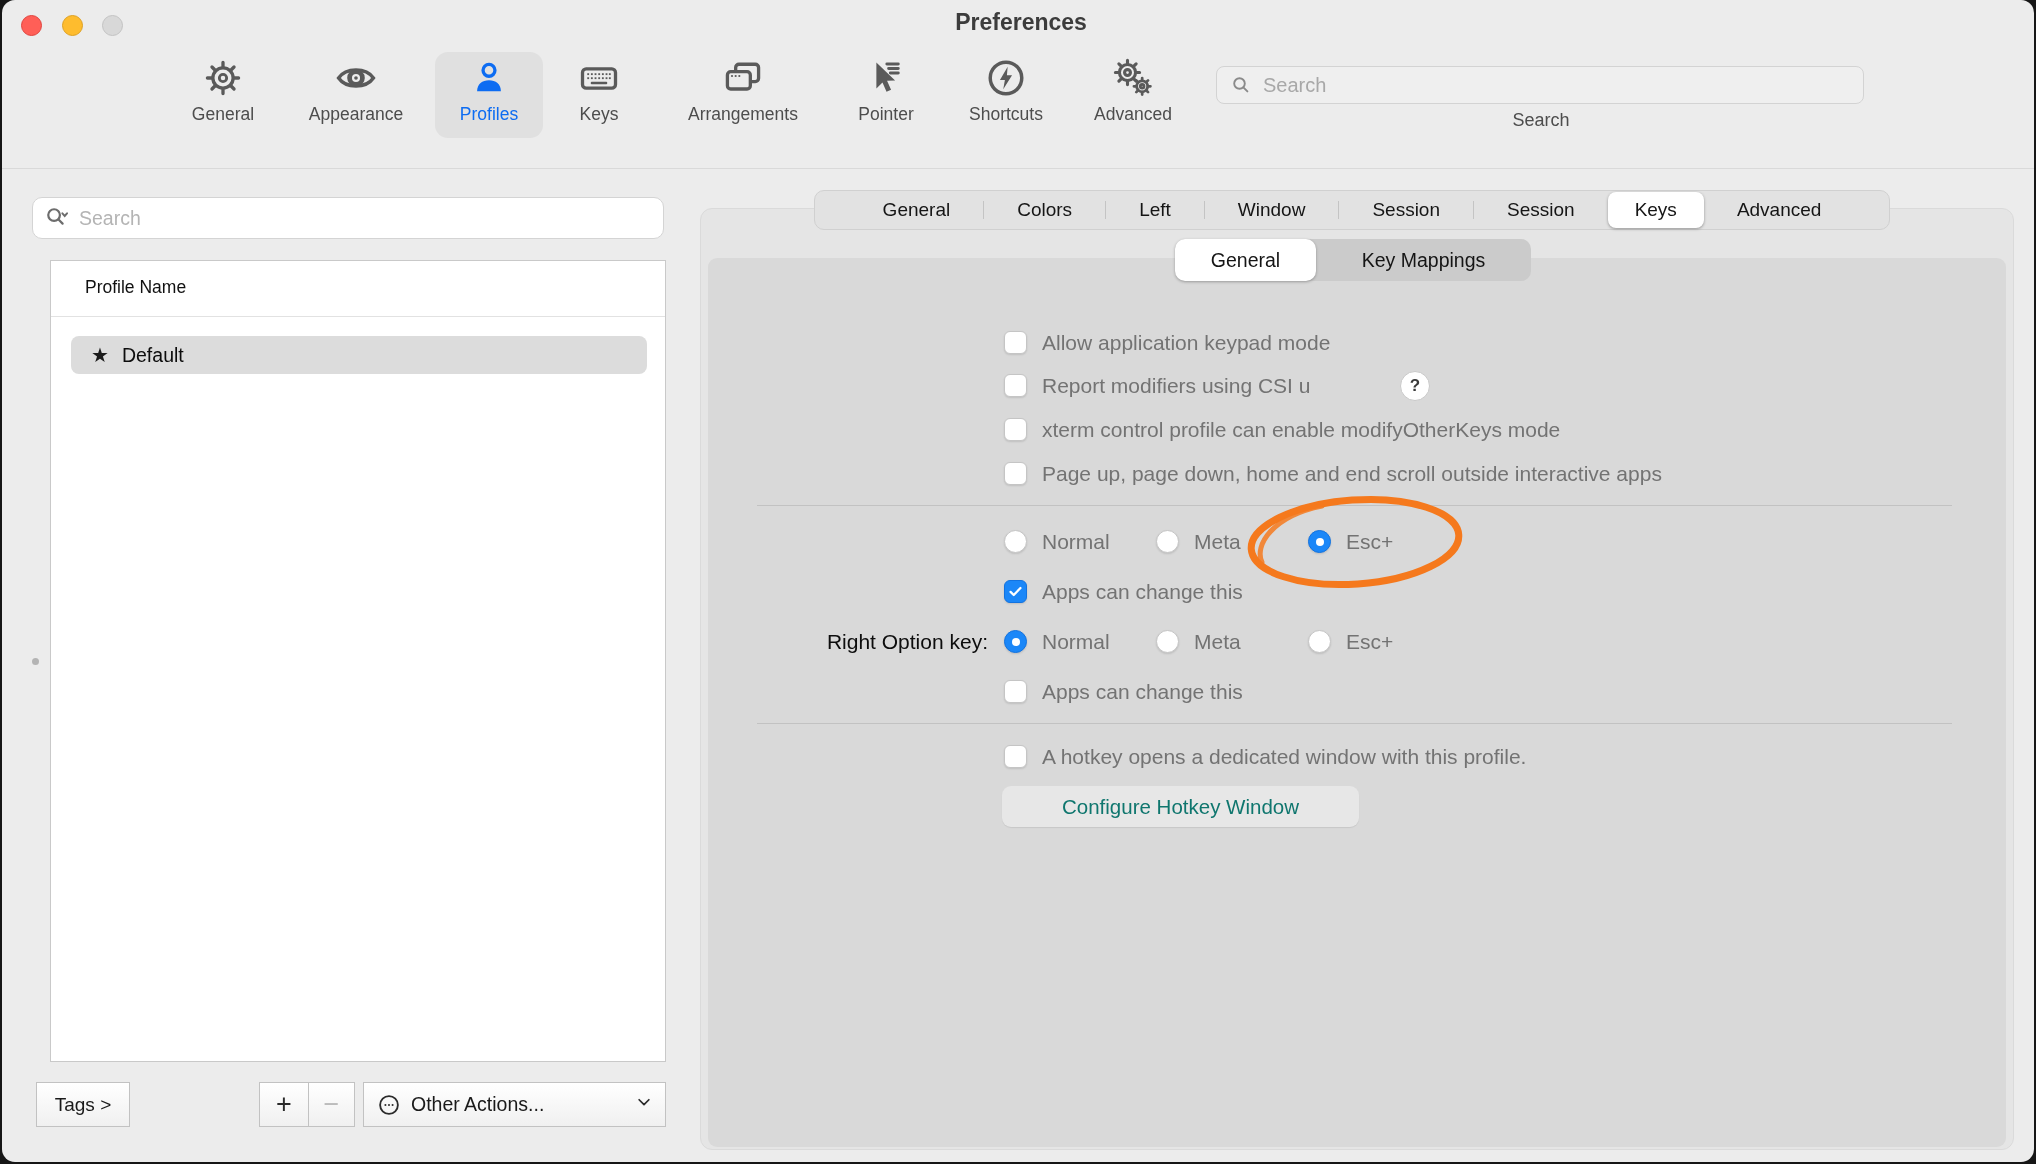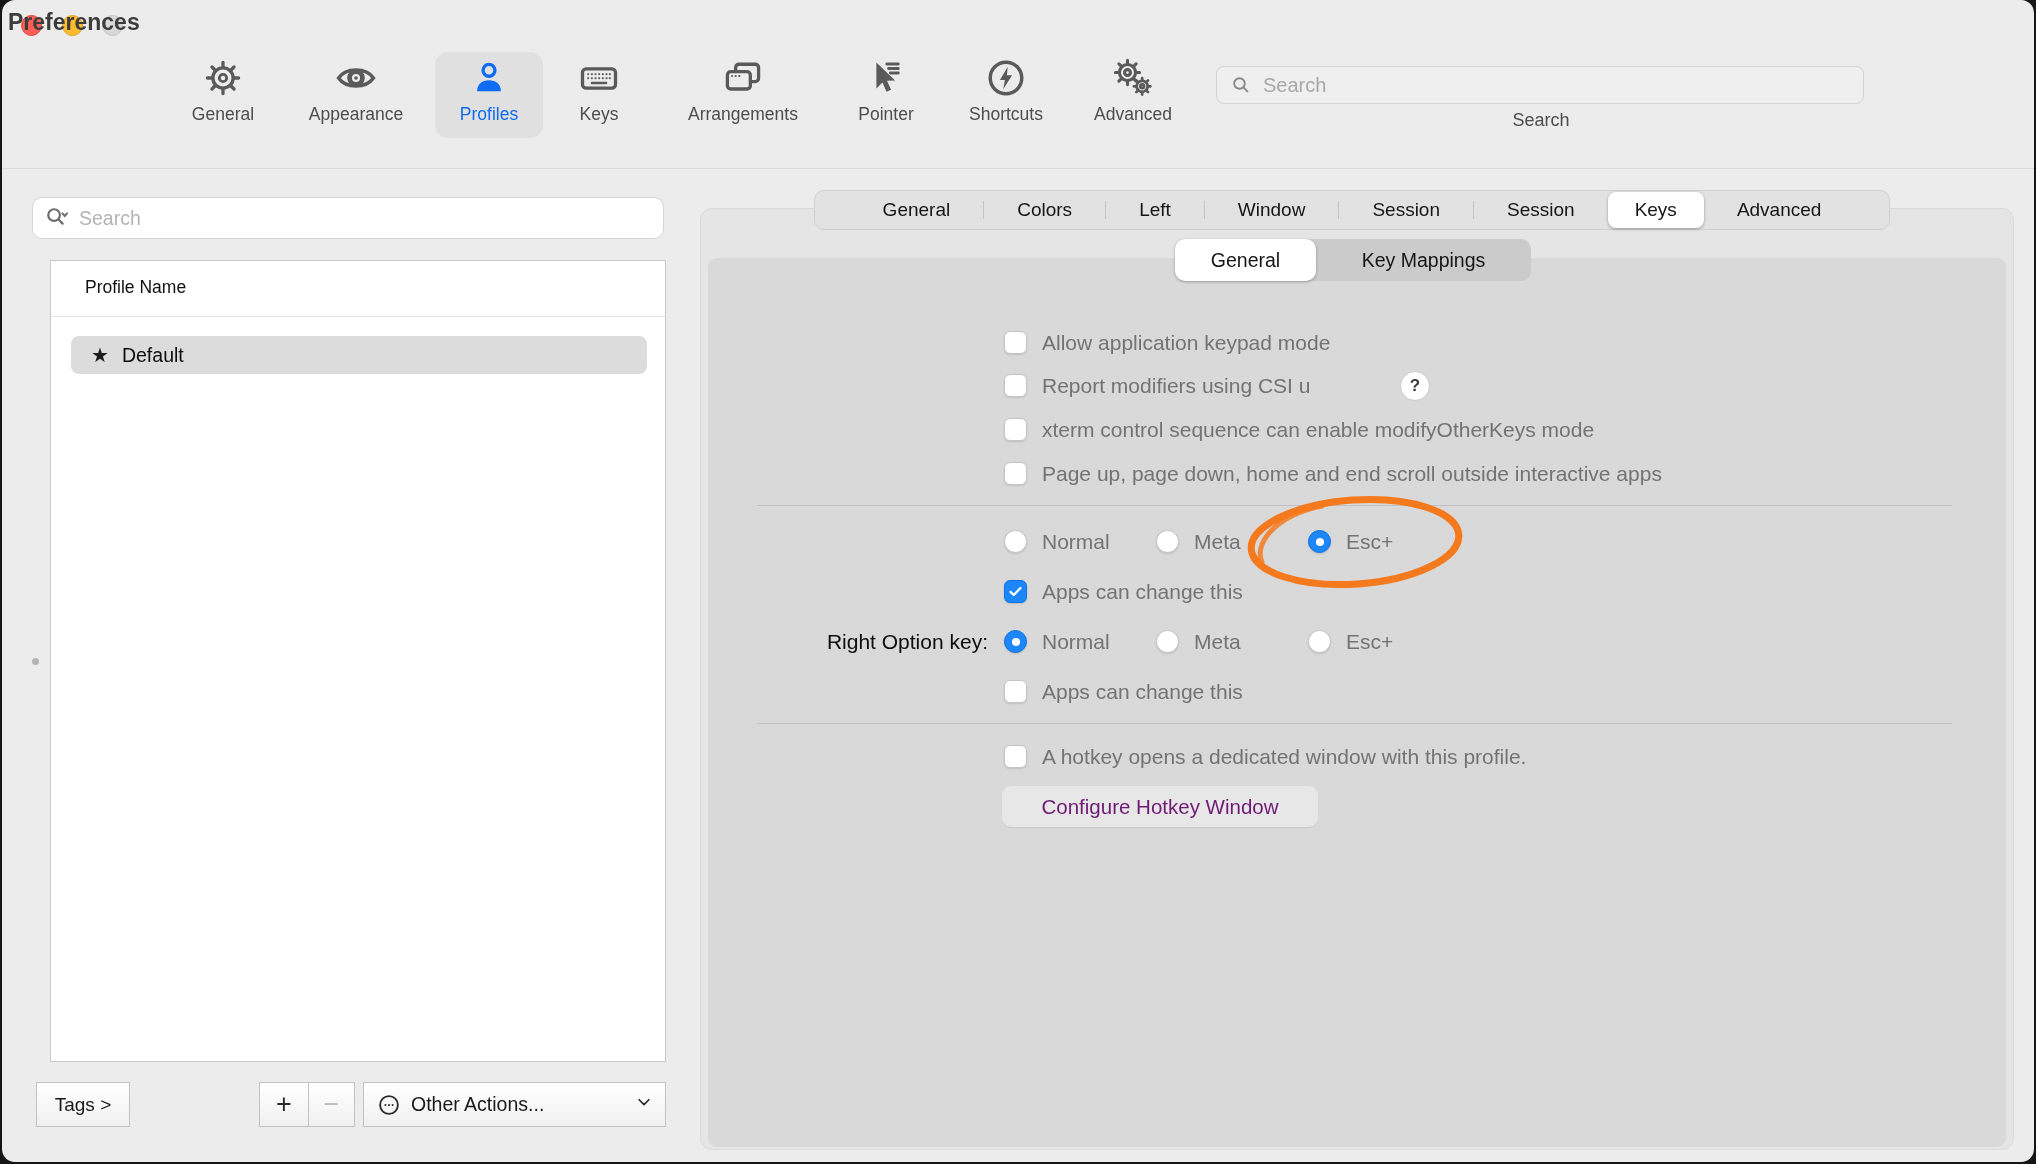--- a/index.html
+++ b/index.html
@@ -3,21 +3,21 @@
 <meta charset="utf-8">
 <style>
   html,body{margin:0;padding:0;width:2036px;height:1164px;background:#161616;font-family:"Liberation Sans",sans-serif;-webkit-font-smoothing:antialiased;}
   .window{position:absolute;left:2px;top:0;right:2px;bottom:2px;background:#ececec;border-radius:13px;overflow:hidden;}
 
   
   .tlight{position:absolute;top:15px;width:21px;height:21px;border-radius:50%;}
   .tl-red{left:19px;background:#ff5f57;border:1px solid #e0443e;box-sizing:border-box;}
   .tl-yellow{left:60px;background:#febc2e;border:1px solid #dea123;box-sizing:border-box;}
   .tl-gray{left:100px;background:#d8d8d8;border:1px solid #c3c3c3;box-sizing:border-box;}
-  .win-title{position:absolute;left:0;right:0;top:9px;font-size:23px;font-weight:bold;color:#3c3c3c;padding-left:6px;}
+  .win-title{position:absolute;left:0;right:0;top:9px;text-align:center;font-size:23px;font-weight:bold;color:#3c3c3c;padding-left:6px;}
 
   
   .tb-pill{position:absolute;left:433px;top:52px;width:108px;height:86px;background:#e0e0e0;border-radius:13px;}
   .tb-item{position:absolute;top:55px;width:120px;display:flex;flex-direction:column;align-items:center;cursor:default;}
   .tb-item .tb-icon{width:46px;height:46px;display:flex;align-items:center;justify-content:center;color:#5a5a5a;}
   .tb-item .tb-label{margin-top:3px;font-size:17.5px;color:#4d4d4d;}
   .tb-item--sel .tb-icon, .tb-item--sel .tb-label{color:#0d6cf2;}
   .tb-search{position:absolute;left:1214px;top:66px;width:648px;height:38px;box-sizing:border-box;background:#efefef;border:1px solid #d3d3d3;border-radius:8px;display:flex;align-items:center;padding:0 12px;}
   .tb-search input{border:none;outline:none;background:transparent;font-size:20px;color:#333;width:100%;margin-left:8px;font-family:"Liberation Sans",sans-serif;}
   .tb-search input::placeholder{color:#a8a8a8;}
@@ -64,21 +64,21 @@
   
   .ctl-label{position:absolute;font-size:21px;color:#737373;line-height:30px;white-space:nowrap;}
   .rowlabel{position:absolute;width:340px;left:646px;text-align:right;font-size:21px;color:#0d0d0d;line-height:30px;}
   .cb{position:absolute;width:23px;height:23px;background:#fff;border:1px solid #c5c5c5;box-sizing:border-box;border-radius:6px;box-shadow:0 1px 2px rgba(0,0,0,.12);}
   .cb--checked{background:#1b87f8;border-color:#1373e0;display:flex;align-items:center;justify-content:center;}
   .radio{position:absolute;width:23px;height:23px;background:#fff;border:1px solid #c5c5c5;box-sizing:border-box;border-radius:50%;box-shadow:0 1px 2px rgba(0,0,0,.12);}
   .radio--on{background:#1b87f8;border-color:#1373e0;}
   .radio--on::after{content:"";position:absolute;left:7px;top:7px;width:8px;height:8px;background:#fff;border-radius:50%;}
   .divider{position:absolute;left:755px;width:1195px;height:1px;background:#c2c2c2;}
   .helpbtn{position:absolute;left:1398px;top:371px;width:30px;height:30px;background:#fff;border:1px solid #c9c9c9;box-sizing:border-box;border-radius:50%;display:flex;align-items:center;justify-content:center;font-size:17px;font-weight:bold;color:#3a3a3a;}
-  .cfg-btn{position:absolute;left:1000px;top:786px;width:316px;height:41px;background:#e7e7e7;border-radius:9px;box-shadow:0 1px 1px rgba(0,0,0,.08);display:flex;align-items:center;justify-content:center;font-size:20.5px;color:#701a75;}
+  .cfg-btn{position:absolute;left:1000px;top:786px;width:357px;height:41px;background:#e7e7e7;border-radius:9px;box-shadow:0 1px 1px rgba(0,0,0,.08);display:flex;align-items:center;justify-content:center;font-size:20.5px;color:#0f766e;}
   .annotation{position:absolute;left:1230px;top:486px;width:250px;height:116px;pointer-events:none;}
 </style>
 </head>
 <body>
 
 <div class="window">
 
   <div class="tlight tl-red"></div>
   <div class="tlight tl-yellow"></div>
   <div class="tlight tl-gray"></div>
@@ -294,21 +294,21 @@
   </div>
 
   <div class="cb" style="left:1002px;top:331px"></div>
   <div class="ctl-label" style="left:1040px;top:328px">Allow application keypad mode</div>
 
   <div class="cb" style="left:1002px;top:374px"></div>
   <div class="ctl-label" style="left:1040px;top:371px">Report modifiers using CSI u</div>
   <div class="helpbtn">?</div>
 
   <div class="cb" style="left:1002px;top:418px"></div>
-  <div class="ctl-label" style="left:1040px;top:415px">xterm control sequence can enable modifyOtherKeys mode</div>
+  <div class="ctl-label" style="left:1040px;top:415px">xterm control profile can enable modifyOtherKeys mode</div>
 
   <div class="cb" style="left:1002px;top:462px"></div>
   <div class="ctl-label" style="left:1040px;top:459px">Page up, page down, home and end scroll outside interactive apps</div>
 
   <div class="divider" style="top:505px"></div>
 
   <div class="radio" style="left:1002px;top:530px"></div>
   <div class="ctl-label" style="left:1040px;top:527px">Normal</div>
   <div class="radio" style="left:1154px;top:530px"></div>
   <div class="ctl-label" style="left:1192px;top:527px">Meta</div>

